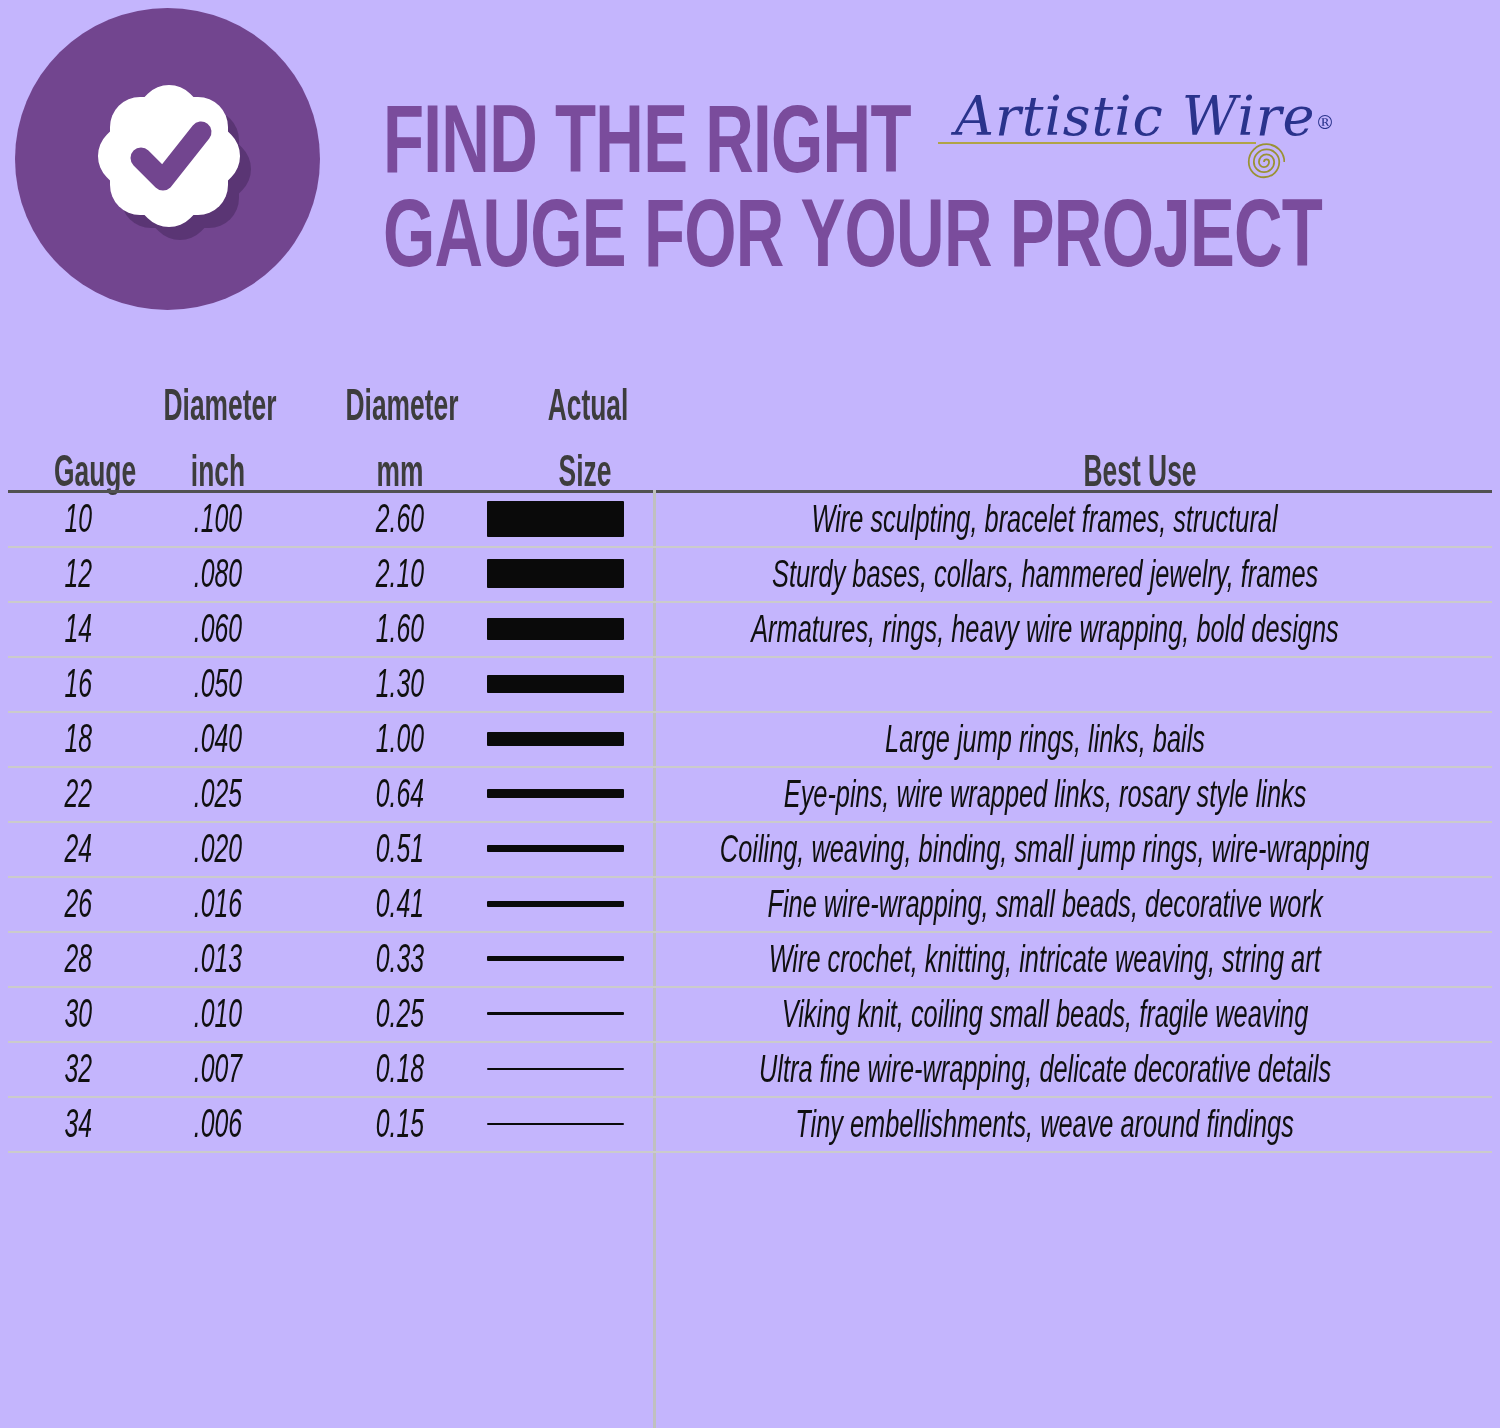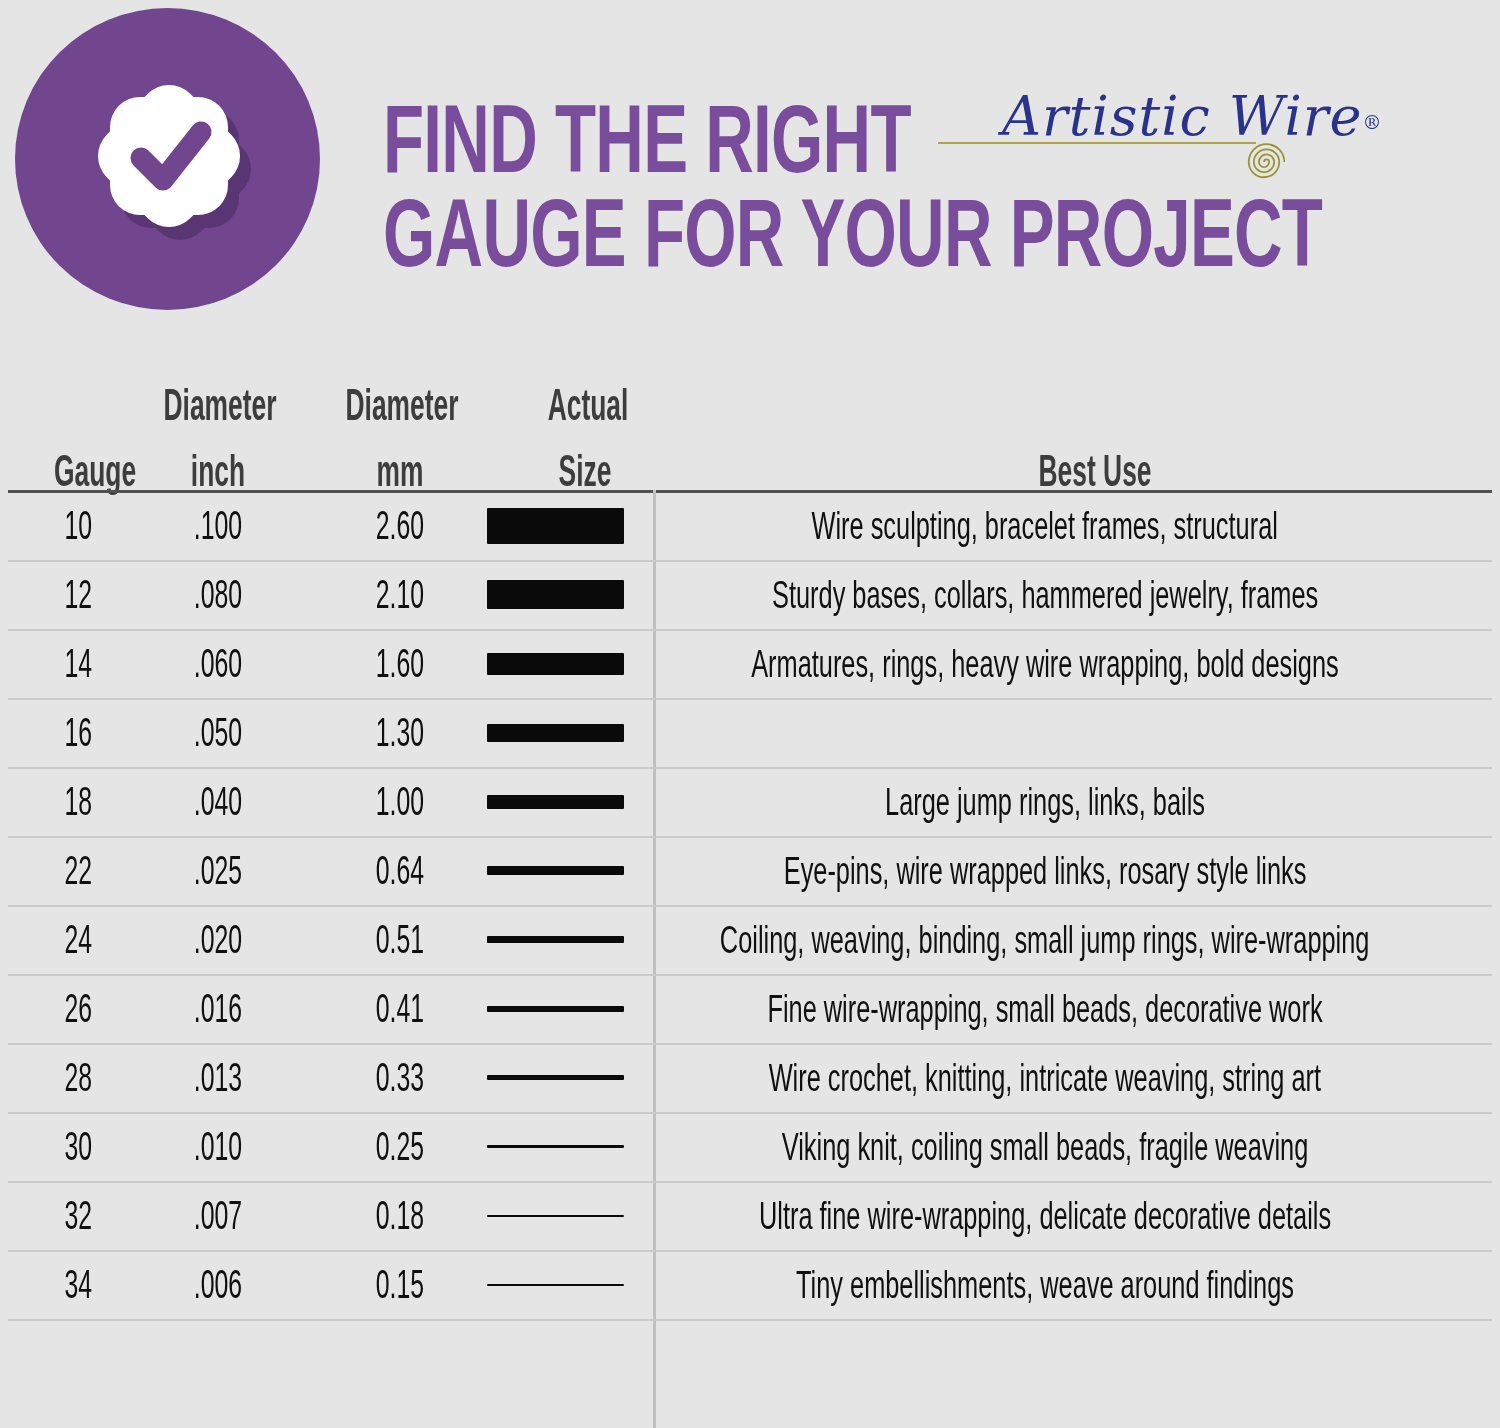--- a/index.html
+++ b/index.html
@@ -1,19 +1,19 @@
 <!DOCTYPE html>
 <html><head>
 <meta charset="utf-8">
 <style>
   html,body{margin:0;padding:0;background:#ffffff;}
   .page{
     position:relative;
     width:1500px;height:1428px;
-    background:#e5e5e5;
+    background:#c4b5fd;
     overflow:hidden;
     font-family:"Liberation Sans", sans-serif;
   }
 
   
   .badge{
     position:absolute;left:15px;top:8px;width:305px;height:302px;
     background:#72458f;border-radius:50%;
   }
   .seal{
@@ -33,21 +33,21 @@
     display:block;white-space:nowrap;
     font-weight:bold;font-size:96px;line-height:94px;
     letter-spacing:-1px;
     transform:scaleX(.70);transform-origin:left center;
   }
 
   
   .brand{position:absolute;left:955px;top:90px;white-space:nowrap;}
   .brand-name{
     font-family:"DejaVu Serif", serif;font-style:italic;
-    font-size:54px;line-height:54px;color:#2a338c;letter-spacing:1px;margin-left:47px;
+    font-size:54px;line-height:54px;color:#2a338c;letter-spacing:1px;
   }
   .brand-reg{
     font-family:"DejaVu Serif", serif;
     font-size:19px;color:#2a338c;vertical-align:super;
   }
   .brand-underline{
     position:absolute;left:938px;top:142px;width:318px;height:2px;
     background:#b0a447;
   }
   .brand-spiral{position:absolute;left:1243px;top:141px;width:42px;height:42px;}
@@ -65,22 +65,23 @@
     background:#515151;
   }
   .v-divider{
     position:absolute;left:653px;top:490px;width:3px;height:938px;
     background:#c0c0c0;
   }
 
   
   .tbody{position:absolute;left:8px;top:493px;width:1484px;}
   .row{
-    position:relative;height:69px;box-sizing:border-box;
+    position:relative;height:55px;box-sizing:border-box;
     border-bottom:2px solid #cbcbcb;
+    font-style:italic;
   }
   .cell{
     position:absolute;top:0;bottom:2px;
     display:flex;align-items:center;justify-content:center;
   }
   .c-gauge{left:0;width:140px;}
   .c-inch{left:140px;width:140px;}
   .c-mm{left:322px;width:140px;}
   .c-size{left:479px;width:137px;}
   .c-use{left:652px;width:770px;}
@@ -129,21 +130,21 @@
              a16.1 16.1 0 0 1 32.2 0" fill="none" stroke="#9a9234" stroke-width="1.6"></path>
   </svg>
 
   <div class="hlabel" style="left:220px;top:384px"><span class="hcond">Diameter</span></div>
   <div class="hlabel" style="left:402px;top:384px"><span class="hcond">Diameter</span></div>
   <div class="hlabel" style="left:588px;top:384px"><span class="hcond">Actual</span></div>
   <div class="hlabel" style="left:95px;top:450px"><span class="hcond">Gauge</span></div>
   <div class="hlabel" style="left:218px;top:450px"><span class="hcond">inch</span></div>
   <div class="hlabel" style="left:400px;top:450px"><span class="hcond">mm</span></div>
   <div class="hlabel" style="left:585px;top:450px"><span class="hcond">Size</span></div>
-  <div class="hlabel" style="left:1095px;top:450px"><span class="hcond">Best Use</span></div>
+  <div class="hlabel" style="left:1140px;top:450px"><span class="hcond">Best Use</span></div>
 
   <div class="header-rule"></div>
   <div class="v-divider"></div>
 
   <div class="tbody">
   <div class="row">
     <div class="cell c-gauge">
           <span class="cond v-gauge">10</span>
         </div>
     <div class="cell c-inch">

